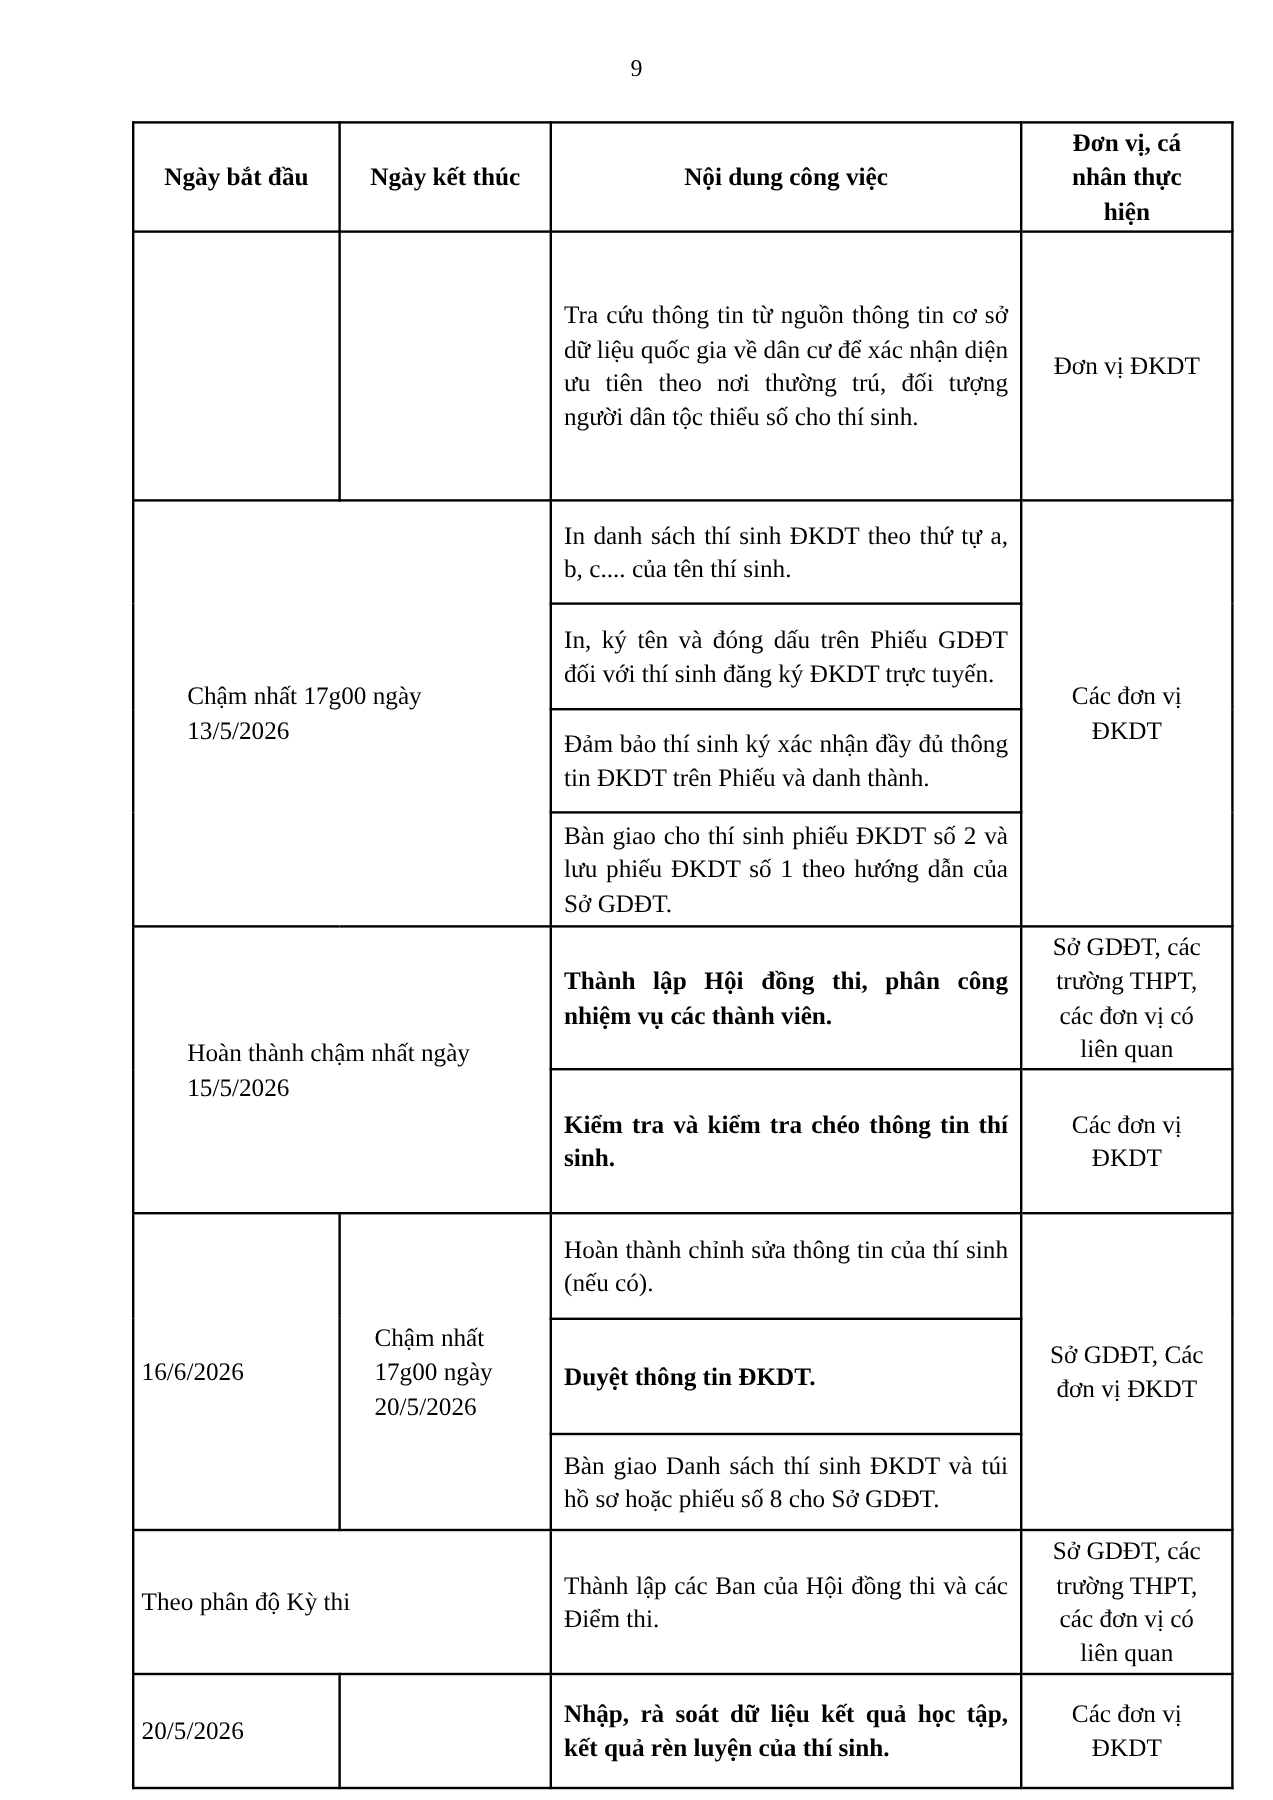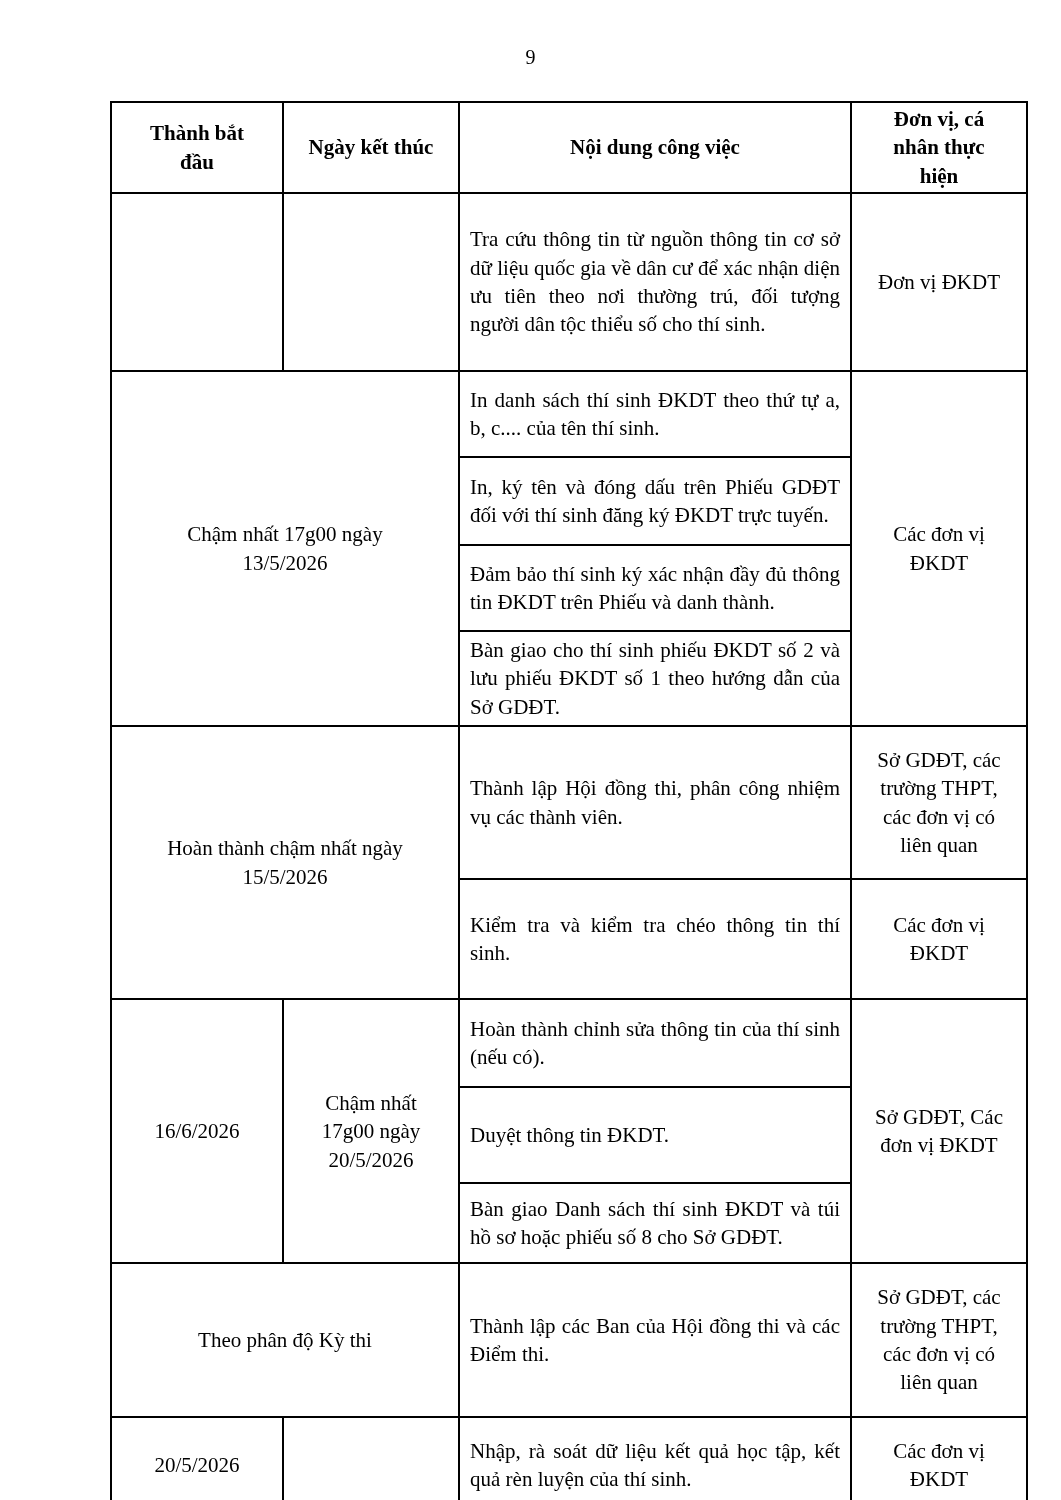--- a/index.html
+++ b/index.html
@@ -38,67 +38,66 @@
     border: 2px solid #000000;
     vertical-align: middle;
     overflow: hidden;
   }
   table.schedule th {
     font-weight: bold;
     text-align: center;
     padding: 2px 20px;
   }
   td.date {
-    text-align: center;
     padding: 2px 6px;
     border-radius: 24px;
   }
   td.task {
     text-align: justify;
     padding: 4px 10px;
   }
   td.task.tight {
     padding: 18px 10px;
   }
   td.unit {
     text-align: center;
     padding: 2px 4px;
   }
-  .bold { font-weight: normal; }
+  .bold { font-weight: bold; }
   .w112 { max-width: 112px; margin: 0 auto; }
   .w118 { max-width: 118px; margin: 0 auto; }
-  .w136 { max-width: 136px; margin: 17px auto; }
+  .w136 { max-width: 136px; margin: 0 auto; }
   .w258 { max-width: 258px; margin: 0 auto; }
 </style>
 </head>
 <body>
 
 <div class="page">
 
   <div class="page-number">9</div>
 
   <table class="schedule">
     <colgroup>
       <col style="width:172px">
       <col style="width:176px">
       <col style="width:392px">
       <col style="width:176px">
     </colgroup>
     <tbody>
 
       <tr style="height:86px">
-        <th>Thành bắt đầu</th>
+        <th>Ngày bắt đầu</th>
         <th>Ngày kết thúc</th>
         <th>Nội dung công việc</th>
         <th>
           <div class="w112">Đơn vị, cá nhân thực hiện</div>
         </th>
       </tr>
 
-      <tr style="height:178px">
+      <tr style="height:224px">
         <td class="date"></td>
         <td class="date"></td>
         <td class="task">Tra cứu thông tin từ nguồn thông tin cơ sở dữ liệu quốc gia về dân cư để xác nhận diện ưu tiên theo nơi thường trú, đối tượng người dân tộc thiểu số cho thí sinh.</td>
         <td class="unit">
           <div class="w136">Đơn vị ĐKDT</div>
         </td>
       </tr>
 
       <tr style="height:86px">
         <td class="date" colspan="2" rowspan="4">

